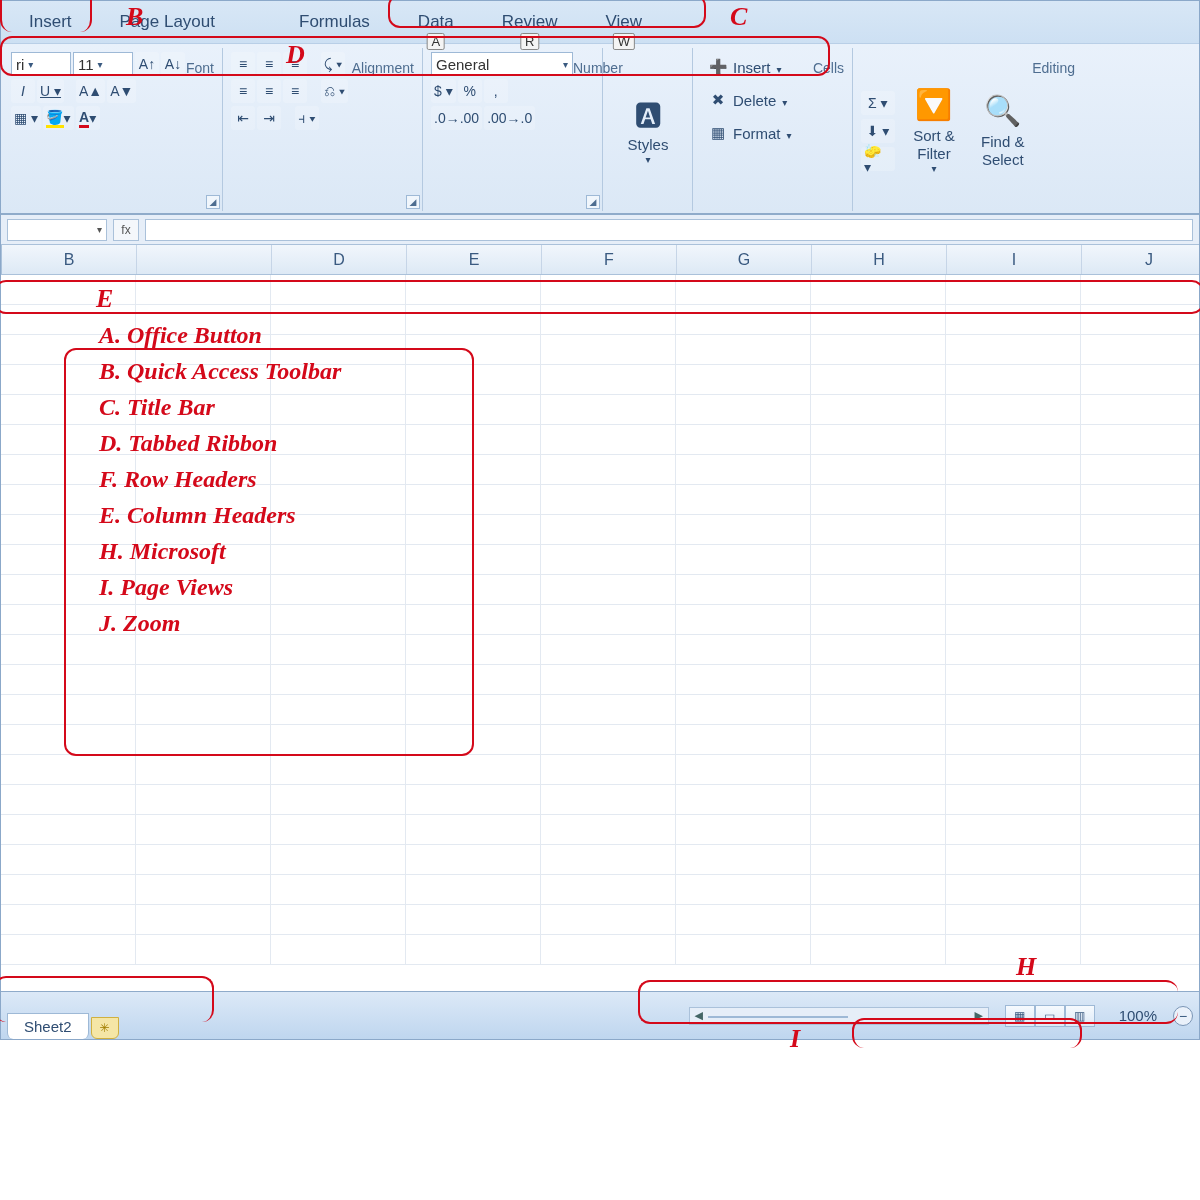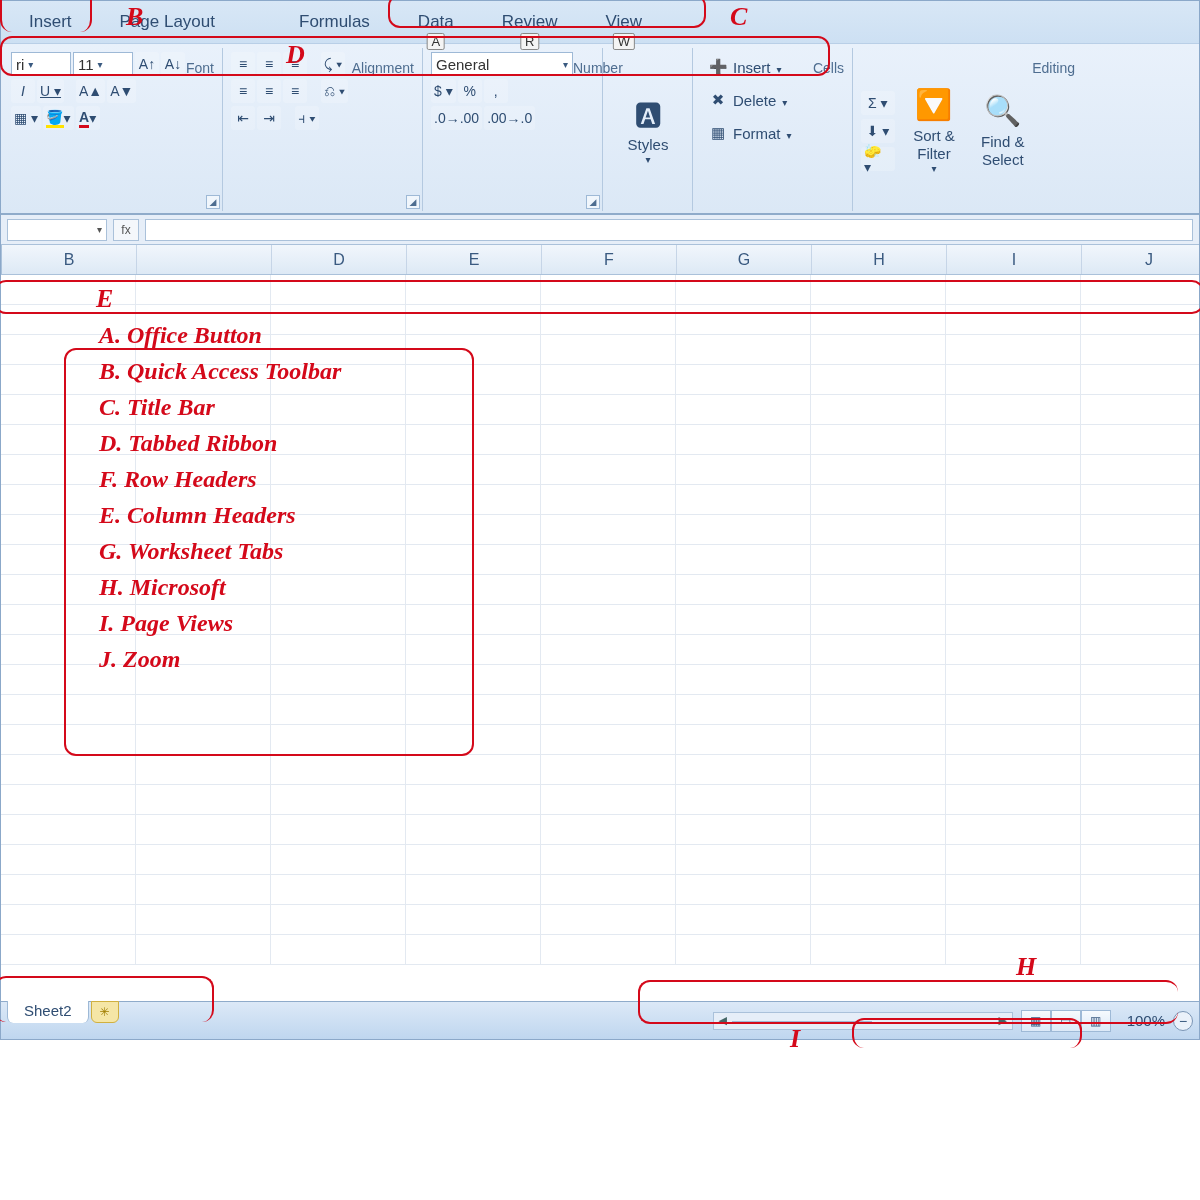--- a/index.html
+++ b/index.html
@@ -231,25 +231,26 @@
     position:absolute;
     font-family: "Brush Script MT","Comic Sans MS",cursive;
     color: #d4091a;
     font-weight: bold;
     font-size: 26px;
     font-style: italic;
     pointer-events:none;
   }
   
   .statusbar {
-    height: 38px;
+    height: 48px;
     background: linear-gradient(#dce9f7,#bfd6ef);
     border-top:1px solid #8fabca;
     display:flex; align-items:center;
-    padding: 16px 6px;
+    padding: 0 6px;
+    gap: 8px;
   }
   .sheettabs { display:flex; align-items:flex-end; gap:0; height:100%; }
   .sheettab {
     background: #fff;
     border: 1px solid #9eb9d6;
     border-bottom: none;
     padding: 4px 16px;
     border-radius: 0 0 6px 6px;
     font-size: 15px;
     color:#2f4d72;
@@ -728,21 +729,20 @@
           <div class="cell"></div>
         </div>
 
       <div class="annot">
         <div class="annot-line">A.  Office Button</div>
         <div class="annot-line">B.  Quick Access Toolbar</div>
         <div class="annot-line">C.  Title Bar</div>
         <div class="annot-line">D.  Tabbed Ribbon</div>
         <div class="annot-line">F.  Row Headers</div>
         <div class="annot-line">E.  Column Headers</div>
-        <div class="annot-line">G.  Worksheet Tabs</div>
         <div class="annot-line">H.  Microsoft</div>
         <div class="annot-line">I.  Page Views</div>
         <div class="annot-line">J.  Zoom</div>
       </div>
     </div>
   </div>
 
   <div class="statusbar">
     <div class="sheettabs">
       <div class="sheettab">Sheet2</div>

